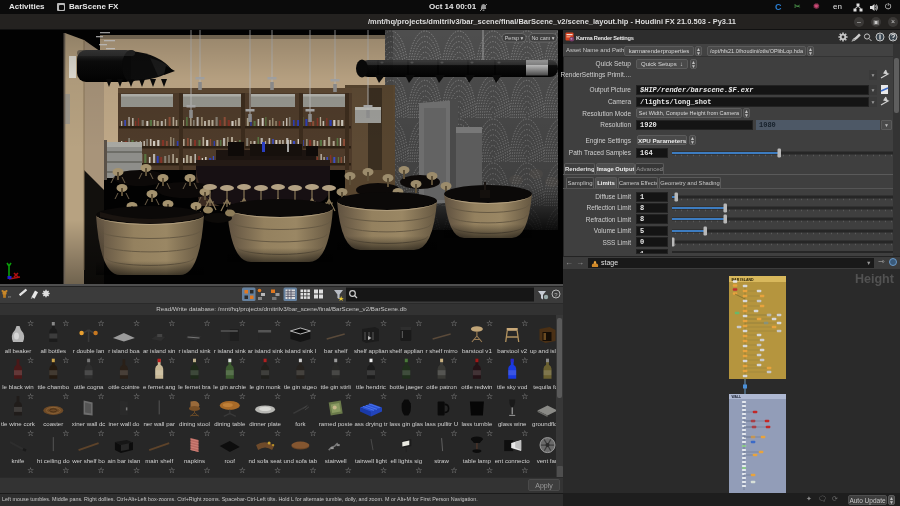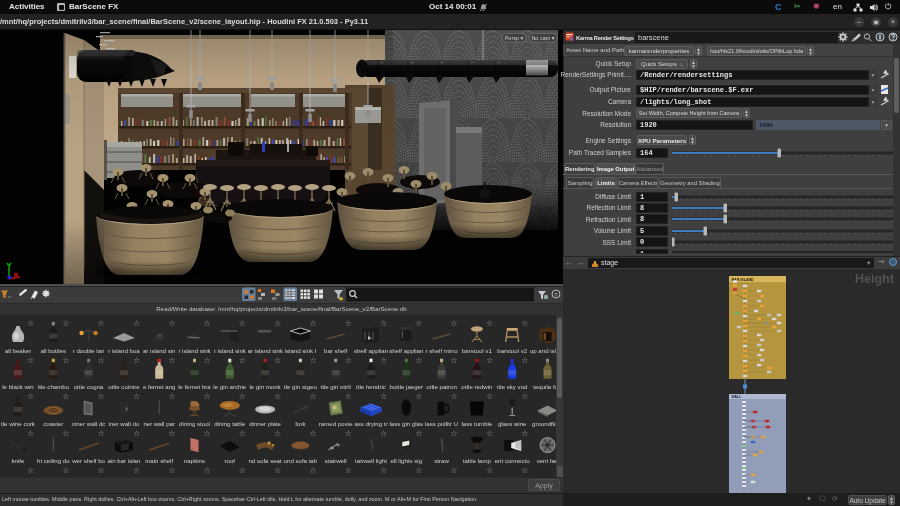--- a/index.html
+++ b/index.html
@@ -35,21 +35,21 @@
       <rect x="6.5" y="5.5" width="3" height="3" fill="#e0e0e0"></rect>
       <path d="M5,3.5 L2,5.5 M5,3.5 L8,5.5" stroke="#e0e0e0" stroke-width="0.8"></path>
     </svg>
 <svg class="abs" style="left:869px;top:3px;" width="10" height="9" viewBox="0 0 10 9">
       <polygon points="1,3 3,3 5.5,1 5.5,8 3,6 1,6" fill="#e0e0e0"></polygon>
       <path d="M6.5,2.5 Q8,4.5 6.5,6.5 M7.5,1.5 Q9.5,4.5 7.5,7.5" stroke="#e0e0e0" stroke-width="0.9" fill="none"></path>
     </svg>
 <div class="abs" style="left:885px;top:2px;color:#e0e0e0;font-size:8px;">⏻</div>
 
 <div class="abs" style="left:0;top:14px;width:900px;height:16px;background:#242220;border-bottom:1px solid #111;"></div>
-<div class="abs" style="left:0;top:17px;width:736px;text-align:left;color:#dedede;font-size:7.5px;font-weight:bold;">/mnt/hq/projects/dmitrilv3/bar_scene/final/BarScene_v2/scene_layout.hip - Houdini FX 21.0.503 - Py3.11</div>
+<div class="abs" style="left:0;top:17px;width:736px;text-align:right;color:#dedede;font-size:7.5px;font-weight:bold;">/mnt/hq/projects/dmitrilv3/bar_scene/final/BarScene_v2/scene_layout.hip - Houdini FX 21.0.503 - Py3.11</div>
 <div class="abs" style="left:854px;top:17px;width:10px;height:10px;border-radius:50%;background:#3a3836;color:#c8c8c8;font-size:7px;line-height:9px;text-align:center;">–</div>
 <div class="abs" style="left:871px;top:17px;width:10px;height:10px;border-radius:50%;background:#3a3836;color:#c8c8c8;font-size:6px;line-height:10px;text-align:center;">▣</div>
 <div class="abs" style="left:888px;top:17px;width:10px;height:10px;border-radius:50%;background:#3a3836;color:#c8c8c8;font-size:7px;line-height:10px;text-align:center;">×</div>
 
 <svg class="abs" style="left:0;top:30px;" width="563" height="256" viewBox="0 0 563 256">
       <rect width="563" height="256" fill="#020202"></rect>
       <defs>
 <pattern id="scal" width="34" height="44" patternUnits="userSpaceOnUse">
  <rect width="34" height="44" fill="#4e4e4e"></rect>
  <g fill="none" stroke="#8a8a8a" stroke-width="1" stroke-dasharray="1.2,1.6">
@@ -956,21 +956,20 @@
 
 <div class="abs" style="left:563px;top:30px;width:337px;height:14px;background:#2d2d2d;"></div>
 <svg class="abs" style="left:565px;top:32px;" width="10" height="10" viewBox="0 0 10 10">
       <rect x="0.5" y="0.5" width="8" height="8" rx="1" fill="#d5431f"></rect>
       <rect x="1.5" y="2" width="6" height="1.2" fill="#f0f0f0" opacity="0.9"></rect>
       <rect x="1.5" y="4.2" width="4" height="1.2" fill="#ffb090" opacity="0.9"></rect>
       <circle cx="6.8" cy="7.2" r="2.4" fill="#7a3a6a"></circle>
       <circle cx="6.4" cy="6.8" r="1" fill="#b88aa8"></circle>
     </svg>
 <div class="abs" style="left:576px;top:34.5px;color:#e4e4e4;font-size:5.7px;font-weight:bold;letter-spacing:-0.25px;">Karma Render Settings</div>
-<div class="abs" style="left:635px;top:31.5px;width:203px;height:11px;background:#191919;color:#dcdcdc;font-size:7.5px;padding-left:3px;line-height:11px;">barscene</div>
 <svg class="abs" style="left:837px;top:31px;" width="61" height="12" viewBox="0 0 61 12">
  <g stroke="#c4c4c4" stroke-width="1" fill="none">
   <circle cx="6" cy="6" r="3.2" fill="#c8c8c8" stroke="none"></circle>
         <circle cx="6" cy="6" r="1.4" fill="#2d2d2d" stroke="none"></circle>
         <g stroke-width="1.6">
 <line x1="9.0" y1="6.0" x2="10.6" y2="6.0"></line>
           <line x1="8.1" y1="8.1" x2="9.3" y2="9.3"></line>
           <line x1="6.0" y1="9.0" x2="6.0" y2="10.6"></line>
           <line x1="3.9" y1="8.1" x2="2.8" y2="9.3"></line>
           <line x1="3.0" y1="6.0" x2="1.4" y2="6.0"></line>
@@ -994,46 +993,45 @@
 <div class="abs" style="left:566px;top:47px;color:#c8c8c8;font-size:6px;">Asset Name and Path</div>
 <div class="dd abs" style="left:624px;top:45.5px;width:70px;height:10px;line-height:9px;">karmarenderproperties</div>
 <div class="spin abs" style="left:695px;top:45.5px;width:7px;height:10px;">▲<br>▼</div>
 <div class="dd abs" style="left:707px;top:45.5px;width:99px;height:10px;line-height:9px;font-size:5.5px;">/opt/hfs21.0/houdini/otls/OPlibLop.hda</div>
 <div class="spin abs" style="left:807px;top:45.5px;width:7px;height:10px;">▲<br>▼</div>
 
 <div class="abs lbl" style="right:269px;top:60px;text-align:right;">Quick Setup</div>
 <div class="dd abs" style="left:636px;top:58.5px;width:52px;height:10px;line-height:9px;">Quick Setups &nbsp;↓</div>
 <div class="spin abs" style="left:690px;top:58.5px;width:7px;height:10px;">▲<br>▼</div>
 <div class="abs lbl" style="right:269px;top:71px;text-align:right;">RenderSettings Primit....</div>
-<div class="fld abs" style="left:636px;top:69.5px;width:233px;height:10px;">/Render/rendersettings</div>
 <div class="abs" style="left:869px;top:69.5px;width:8px;height:10px;background:#3a3a3a;color:#999;font-size:5px;text-align:center;line-height:10px;">▼</div>
 <svg class="abs" style="left:880px;top:69px;" width="11" height="11">
       <path d="M1,9 L8,5 L4,4 L6,1" stroke="#d0d0d0" stroke-width="1.2" fill="none"></path>
       <path d="M8,5 L4,4 L6,1 Z" fill="#d0d0d0"></path>
     </svg>
 <div class="abs lbl" style="right:269px;top:86px;text-align:right;">Output Picture</div>
-<div class="fld abs" style="left:636px;top:84.5px;width:233px;height:10px;">$HIP/render/barscene.$F.exr</div>
+<div class="fld abs" style="left:636px;top:84.5px;width:233px;height:10px;font-style:italic;">$HIP/render/barscene.$F.exr</div>
 <div class="abs" style="left:869px;top:84.5px;width:8px;height:10px;background:#3a3a3a;color:#999;font-size:5px;text-align:center;line-height:10px;">▼</div>
 <svg class="abs" style="left:880px;top:84px;" width="11" height="11">
       <rect x="1" y="1" width="7" height="9" fill="#e8e8e8"></rect>
       <path d="M1,7 l7,-3" stroke="#3a6ac8" stroke-width="1.5"></path>
     </svg>
 <div class="abs lbl" style="right:269px;top:98px;text-align:right;">Camera</div>
 <div class="fld abs" style="left:636px;top:96.5px;width:233px;height:10px;">/lights/long_shot</div>
 <div class="abs" style="left:869px;top:96.5px;width:8px;height:10px;background:#3a3a3a;color:#999;font-size:5px;text-align:center;line-height:10px;">▼</div>
 <svg class="abs" style="left:880px;top:96px;" width="11" height="11">
       <path d="M1,9 L8,5 L4,4 L6,1" stroke="#d0d0d0" stroke-width="1.2" fill="none"></path>
       <path d="M8,5 L4,4 L6,1 Z" fill="#d0d0d0"></path>
     </svg>
 <div class="abs lbl" style="right:269px;top:109.5px;text-align:right;">Resolution Mode</div>
 <div class="dd abs" style="left:636px;top:108px;width:106px;height:10px;line-height:9px;font-size:5.5px;">Set Width, Compute Height from Camera</div>
 <div class="spin abs" style="left:743px;top:108px;width:7px;height:10px;">▲<br>▼</div>
 <div class="abs lbl" style="right:269px;top:121px;text-align:right;">Resolution</div>
 <div class="fld abs" style="left:636px;top:119.5px;width:117px;height:10px;">1920</div>
-<div class="abs" style="left:756px;top:119.5px;width:124px;height:10px;background:#4d5866;color:#16202a;font-family:Liberation Serif, serif;font-weight:bold;font-size:7px;line-height:10px;padding-left:3px;">1080</div>
+<div class="abs" style="left:756px;top:119.5px;width:124px;height:10px;background:#4d5866;color:#16202a;font-family:Liberation Mono, monospace;font-weight:bold;font-size:7px;line-height:10px;padding-left:3px;">1080</div>
 <div class="abs" style="left:881px;top:119.5px;width:11px;height:10px;background:#4a4a4a;border:1px solid #5a5a5a;border-radius:1px;color:#bbb;font-size:5px;text-align:center;line-height:9px;">▼</div>
 <div class="abs lbl" style="right:269px;top:136.5px;text-align:right;">Engine Settings</div>
 <div class="dd abs" style="left:637px;top:135px;width:50px;height:10px;line-height:9px;font-weight:bold;color:#e8e8e8;font-size:6.2px;">XPU Parameters</div>
 <div class="spin abs" style="left:689px;top:135px;width:7px;height:10px;">▲<br>▼</div>
 <div class="abs lbl" style="right:269px;top:149px;text-align:right;">Path Traced Samples</div>
 <div class="fld abs" style="left:636px;top:147.5px;width:32px;height:10px;">164</div>
 <svg class="abs" style="left:672px;top:147.5px;" width="221" height="10" viewBox="0 0 221 10">
       <line x1="0" y1="5" x2="221" y2="5" stroke="#262626" stroke-width="3"></line>
       <rect x="3" y="6.8" width="1" height="1.4" fill="#5a5a5a"></rect>
       <rect x="9" y="6.8" width="1" height="1.4" fill="#5a5a5a"></rect>

